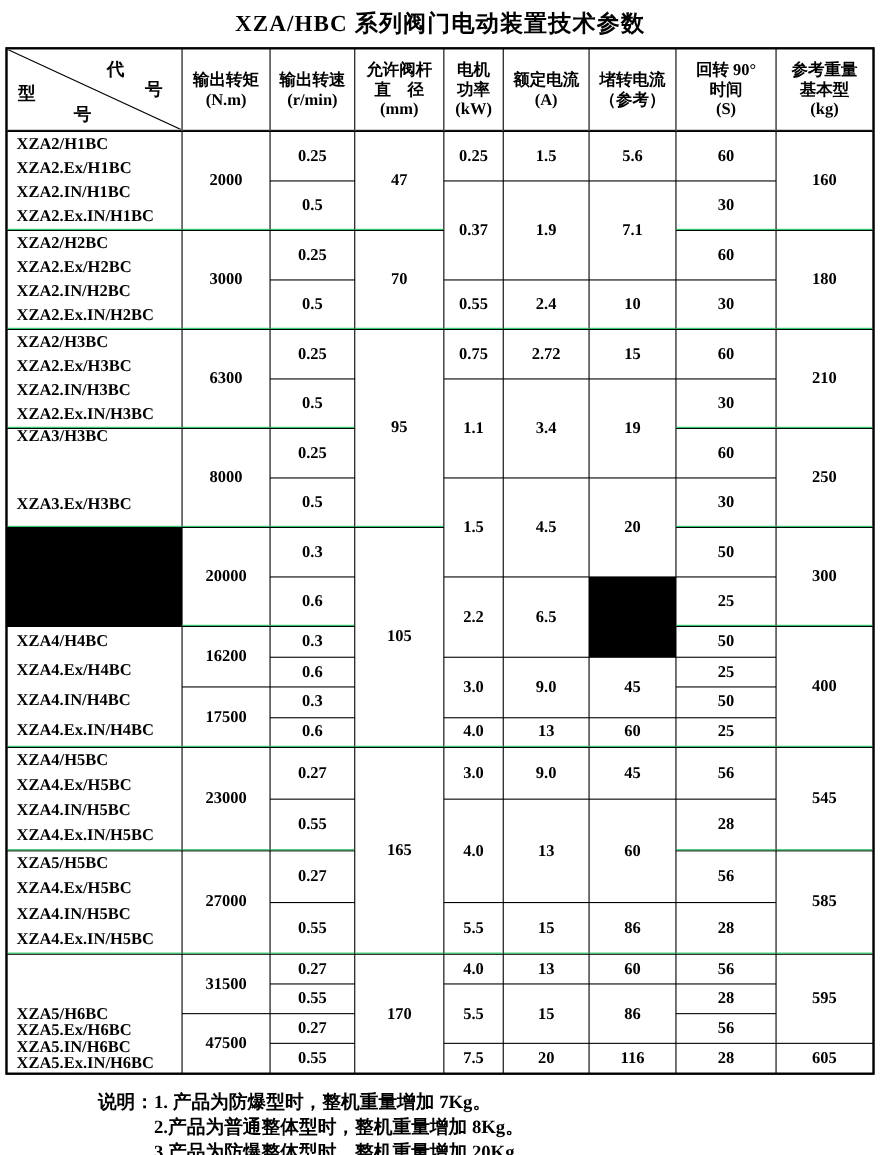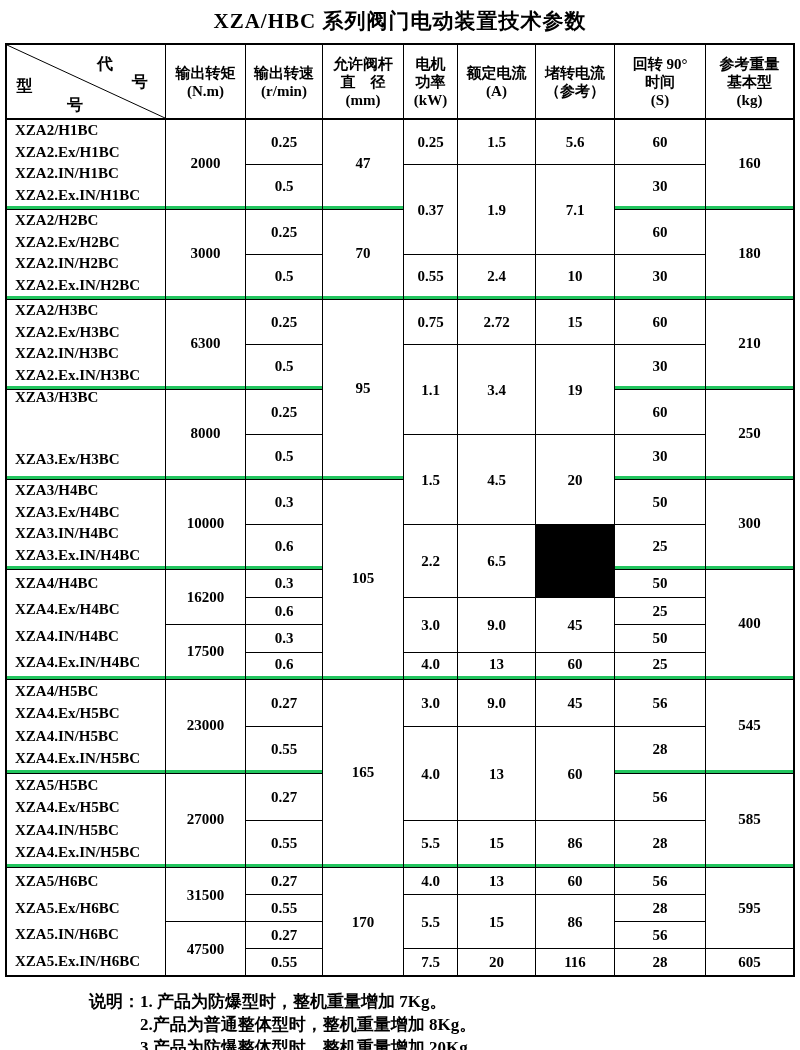--- a/index.html
+++ b/index.html
@@ -10,21 +10,21 @@
   #grid{display:grid;
     grid-template-columns:158px 79px 76px 80px 53px 77px 78px 90px 87px;
     grid-template-rows:74px repeat(20,21.5px) repeat(4,26.5px) repeat(8,22.5px) repeat(4,26px);
     gap:1px;background:#000;border:2px solid #000;width:786px;}
   .cell{background:#fff;display:flex;flex-direction:column;align-items:center;
     justify-content:center;font-weight:bold;font-size:15px;line-height:1.2;
     overflow:hidden;}
   .cell.model{align-items:flex-start;justify-content:space-around;padding-left:8px;}
   .mline{line-height:1;white-space:nowrap;}
   .head div{line-height:18px;text-align:center;}
-  .tb{border-bottom:3px solid #22c55e;text-align:center;}   
+  .tb{border-bottom:1px solid #22c55e;text-align:center;}   
   .hb{border-bottom:1px solid #000;}   
   .diag{position:relative;}
   .diag svg{position:absolute;left:0;top:0;width:100%;height:100%;}
   .dg{position:absolute;font-size:16px;font-weight:bold;}
   .d1{left:57%;top:12%;} .d2{left:79%;top:37%;}
   .d3{left:6%;top:43%;}  .d4{left:38%;top:68%;}
   .notes{margin:13px 0 0 84px;font-size:17px;font-weight:bold;line-height:23px;}
   .notes .indent{margin-left:51px;}
   .notes .lbl{display:inline;}
 </style>
@@ -98,55 +98,49 @@
         <div class="mline">XZA2.Ex/H3BC</div>
         <div class="mline">XZA2.IN/H3BC</div>
         <div class="mline">XZA2.Ex.IN/H3BC</div>
       </div>
       <div class="cell model tb" style="grid-area: 14 / 1 / span 4; gap: 47px;">
         <div class="mline">XZA3/H3BC</div>
         <div class="mline">XZA3.Ex/H3BC</div>
         <div class="mline">XZA3.IN/H3BC</div>
         <div class="mline">XZA3.Ex.IN/H3BC</div>
       </div>
-      <div class="cell model tb" style="grid-area: 18 / 1 / span 4;">
-        <div class="mline">XZA3/H4BC</div>
-        <div class="mline">XZA3.Ex/H4BC</div>
-        <div class="mline">XZA3.IN/H4BC</div>
-        <div class="mline">XZA3.Ex.IN/H4BC</div>
-      </div>
       <div class="cell model tb" style="grid-area: 22 / 1 / span 4;">
         <div class="mline">XZA4/H4BC</div>
         <div class="mline">XZA4.Ex/H4BC</div>
         <div class="mline">XZA4.IN/H4BC</div>
         <div class="mline">XZA4.Ex.IN/H4BC</div>
       </div>
       <div class="cell model tb" style="grid-area: 26 / 1 / span 4;">
         <div class="mline">XZA4/H5BC</div>
         <div class="mline">XZA4.Ex/H5BC</div>
         <div class="mline">XZA4.IN/H5BC</div>
         <div class="mline">XZA4.Ex.IN/H5BC</div>
       </div>
       <div class="cell model tb" style="grid-area: 30 / 1 / span 4;">
         <div class="mline">XZA5/H5BC</div>
         <div class="mline">XZA4.Ex/H5BC</div>
         <div class="mline">XZA4.IN/H5BC</div>
         <div class="mline">XZA4.Ex.IN/H5BC</div>
       </div>
-      <div class="cell model" style="grid-area: 34 / 1 / span 4;">
+      <div class="cell model" style="grid-area: 34 / 1 / span 4; justify-content: flex-end;">
         <div class="mline">XZA5/H6BC</div>
         <div class="mline">XZA5.Ex/H6BC</div>
         <div class="mline">XZA5.IN/H6BC</div>
         <div class="mline">XZA5.Ex.IN/H6BC</div>
       </div>
       <div class="cell tb" style="grid-area: 2 / 2 / span 4;">2000</div>
       <div class="cell tb" style="grid-area: 6 / 2 / span 4;">3000</div>
       <div class="cell tb" style="grid-area: 10 / 2 / span 4;">6300</div>
       <div class="cell tb" style="grid-area: 14 / 2 / span 4;">8000</div>
-      <div class="cell tb" style="grid-area: 18 / 2 / span 4;">10000</div>
+      <div class="cell tb" style="grid-area: 18 / 2 / span 4;">20000</div>
       <div class="cell" style="grid-area: 22 / 2 / span 2;">16200</div>
       <div class="cell tb" style="grid-area: 24 / 2 / span 2;">17500</div>
       <div class="cell tb" style="grid-area: 26 / 2 / span 4;">23000</div>
       <div class="cell tb" style="grid-area: 30 / 2 / span 4;">27000</div>
       <div class="cell" style="grid-area: 34 / 2 / span 2;">31500</div>
       <div class="cell" style="grid-area: 36 / 2 / span 2;">47500</div>
       <div class="cell" style="grid-area: 2 / 3 / span 2;">0.25</div>
       <div class="cell tb" style="grid-area: 4 / 3 / span 2;">0.5</div>
       <div class="cell" style="grid-area: 6 / 3 / span 2;">0.25</div>
       <div class="cell tb" style="grid-area: 8 / 3 / span 2;">0.5</div>

